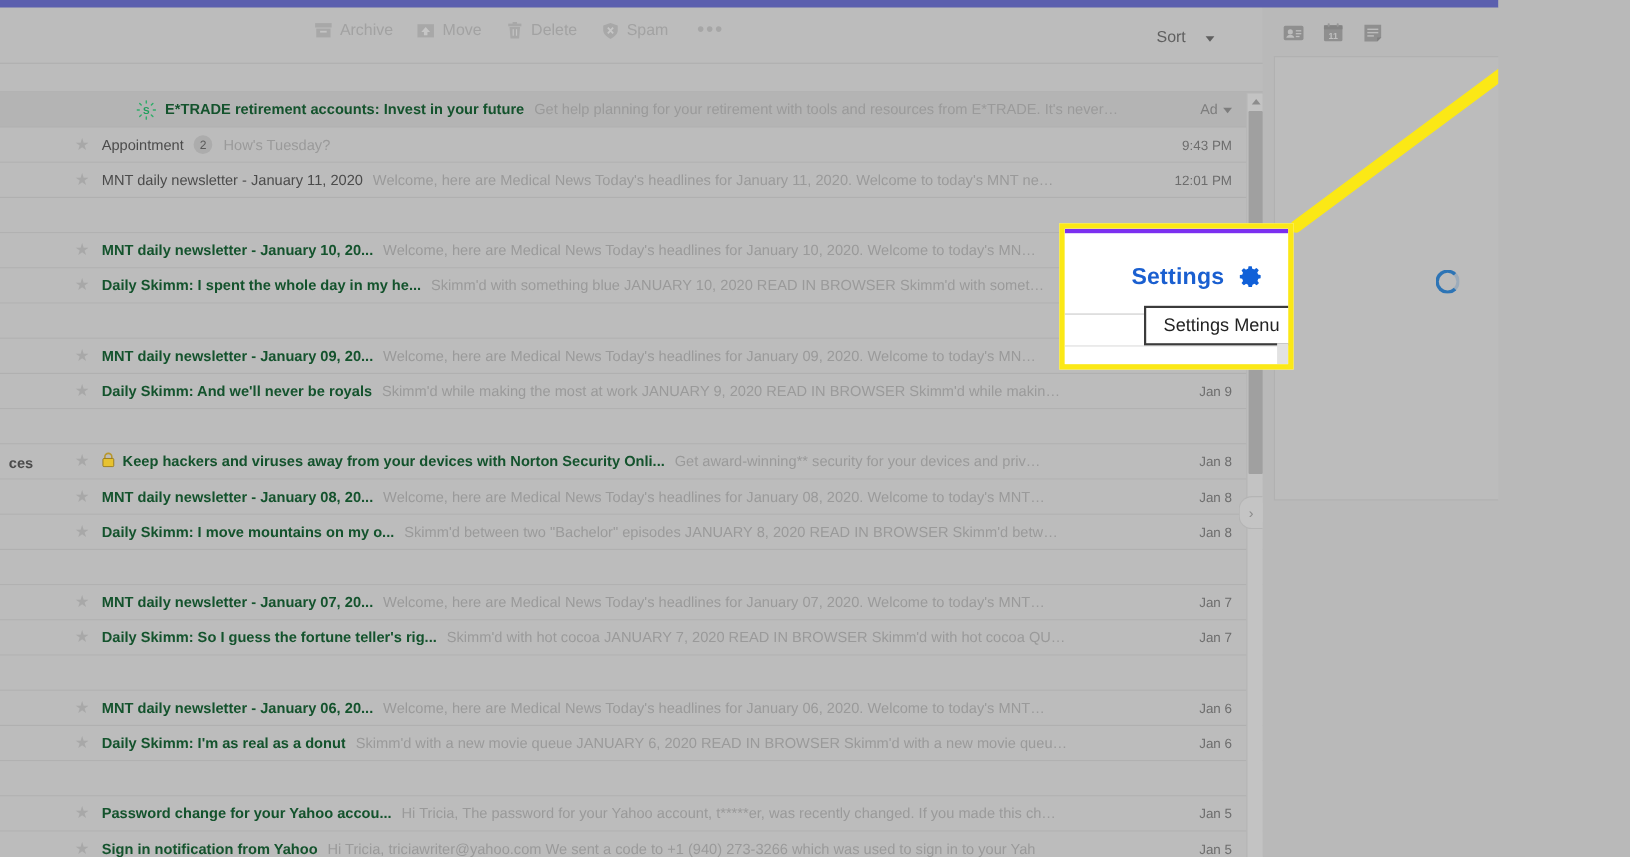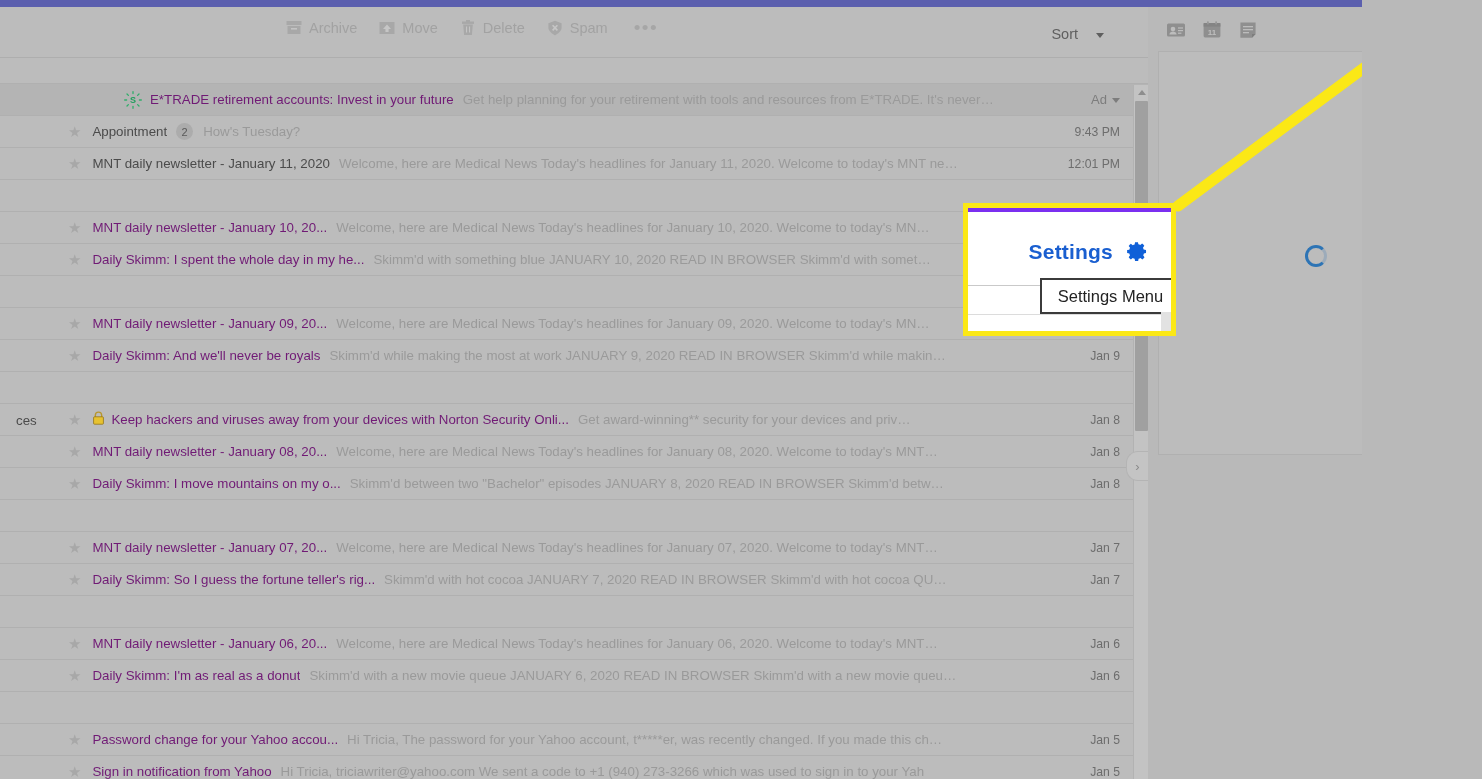--- a/index.html
+++ b/index.html
@@ -89,21 +89,21 @@
   .star {
     color: #a8a8a8; font-size: 15px;
     margin-right: 11px; flex: 0 0 auto;
     line-height: 1;
   }
   .sun {
     flex: 0 0 auto; margin-right: 8px; width: 18px; height: 18px;
   }
   .lock { margin-right: 6px; flex: 0 0 auto; }
   .subj {
-    color: #701a75; font-weight: normal;
+    color: #14532d; font-weight: bold;
     flex: 0 0 auto; margin-right: 9px;
     overflow: hidden; text-overflow: ellipsis;
   }
   .subj.plain { font-weight: normal; color: #4b4b4b; }
   .snip {
     color: #9a9a9a; font-weight: normal;
     flex: 1 1 auto; overflow: hidden; text-overflow: ellipsis;
     min-width: 0;
   }
   .when {
@@ -116,23 +116,23 @@
     background: #acacac; color: #5a5a5a;
     font-size: 11px; margin-right: 10px; padding: 0 4px;
     flex: 0 0 auto;
   }
   .ad-tag {
     color: #7d7d7d; font-size: 13px;
     display: flex; align-items: center; gap: 5px;
     flex: 0 0 auto; margin-left: 14px;
   }
   .leftover {
-    position: absolute; left: 16px; top: 0; height: 32px;
+    position: absolute; left: 8px; top: 0; height: 32px;
     display: flex; align-items: center;
-    color: #4b4b4b; font-size: 13.3px; padding-left: 0px;
+    color: #4b4b4b; font-size: 13.3px; padding-left: 0px; font-weight: bold;
   }
 
   
   .scrollbar {
     position: absolute; right: 0; top: 78px;
     width: 15px; height: 701px;
     background: #c3c3c3;
     border-left: 1px solid #b2b2b2;
   }
   .sb-up {

